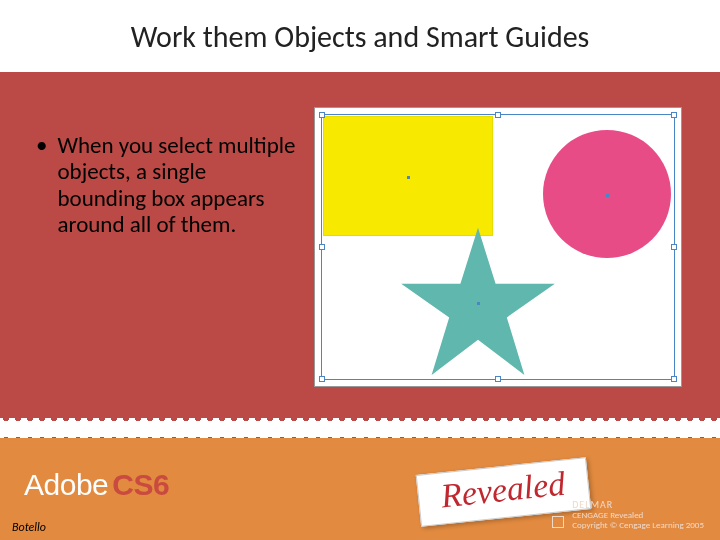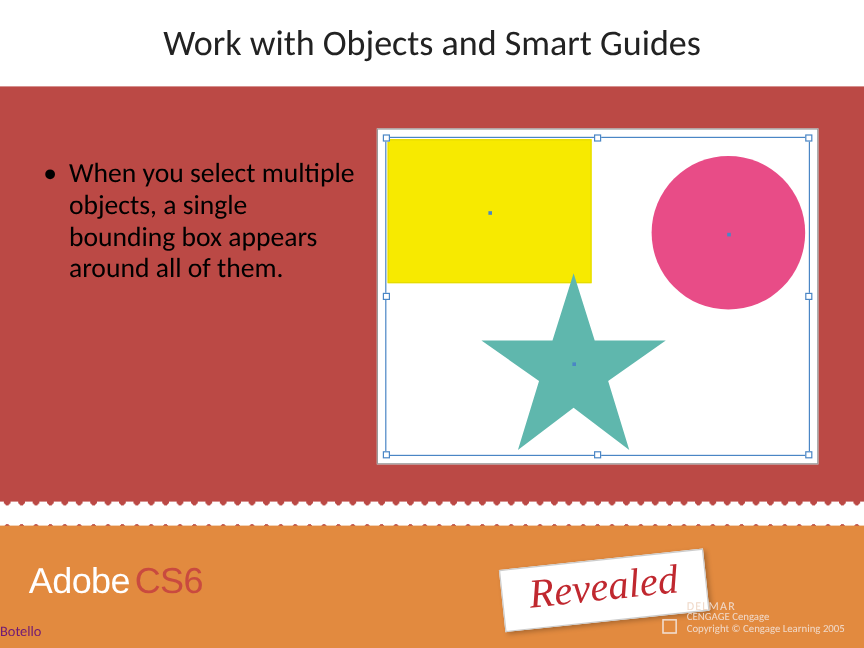--- a/index.html
+++ b/index.html
@@ -23,37 +23,37 @@
   .ctr{position:absolute;width:3px;height:3px;background:#4a86c5}
   .c1{left:92px;top:68px}.c2{right:72px;top:86px}.c3{left:162px;top:194px}
   .tear{position:absolute;left:0;right:0;top:418px;height:22px;background:#fff}
   .tear::before,.tear::after{content:"";position:absolute;left:0;right:0;height:8px;background:radial-gradient(circle at 6px 4px,#bb4945 3px,transparent 3px) repeat-x;background-size:12px 8px}
   .tear::before{top:-4px}
   .tear::after{bottom:-4px;transform:scaleY(-1)}
   .foot{position:absolute;left:0;right:0;bottom:0;height:102px;background:#e28a3f}
   .adobe{position:absolute;left:24px;bottom:38px;display:flex;align-items:center;font-family:"Myriad Pro",Arial,sans-serif}
   .adobe .a1{color:#fff;font-size:30px;font-weight:500;letter-spacing:-0.5px}
   .adobe .a2{color:#4d2d14;font-size:30px;font-weight:600;letter-spacing:-0.5px}
-  .adobe .a3{color:#c94a3f;font-size:30px;font-weight:400;margin-left:4px;letter-spacing:-0.5px}
+  .adobe .a3{color:#c94a3f;font-size:30px;font-weight:700;margin-left:4px;letter-spacing:-0.5px}
   .revealed{position:absolute;left:418px;bottom:22px;transform:rotate(-6deg);background:#fff;padding:4px 22px 8px;border:1px solid #ccc;box-shadow:2px 2px 4px rgba(0,0,0,.25)}
   .revealed span{font-family:"Brush Script MT",cursive;font-size:34px;color:#c0282f;font-style:italic}
-  .author{position:absolute;left:0;bottom:6px;color:#701a75;font-size:12px;}
+  .author{position:absolute;left:12px;bottom:6px;color:#000000;font-size:12px;font-style:italic}
   .delmar{position:absolute;right:16px;bottom:10px;text-align:left;color:#f0d9c9;font-size:9px;display:flex;gap:6px;align-items:flex-end}
   .delmar .logo{width:14px;height:14px;display:inline-block}
   .delmar .logo::before,.delmar .logo::after{content:"";position:absolute;width:10px;height:10px;border:1px solid #f0d9c9}
   .delmar .txt{line-height:1.1}
   .delmar .dl{font-size:10px;letter-spacing:1px}
 </style>
 </head>
 <body>
 
 <div class="slide">
 
   <div class="title-bar">
-    <h1>Work with Objects and Smart Guides</h1>
+    <h1>Work them Objects and Smart Guides</h1>
   </div>
 
   <div class="body">
     <div class="bullet">
       <span class="dot">•</span>
       <span>When you select multiple objects, a single bounding box appears around all of them.</span>
     </div>
   </div>
 
   <div class="figure">
@@ -87,19 +87,19 @@
       <span class="a3">CS6</span>
     </div>
     <div class="revealed">
       <span>Revealed</span>
     </div>
     <div class="author">Botello</div>
     <div class="delmar">
       <span class="logo"></span>
       <div class="txt">
         <div class="dl">DELMAR</div>
-        <div>CENGAGE Cengage</div>
+        <div>CENGAGE Revealed</div>
         <div>Copyright © Cengage Learning 2005</div>
       </div>
     </div>
   </div>
 
 </div>
 
 </body></html>

